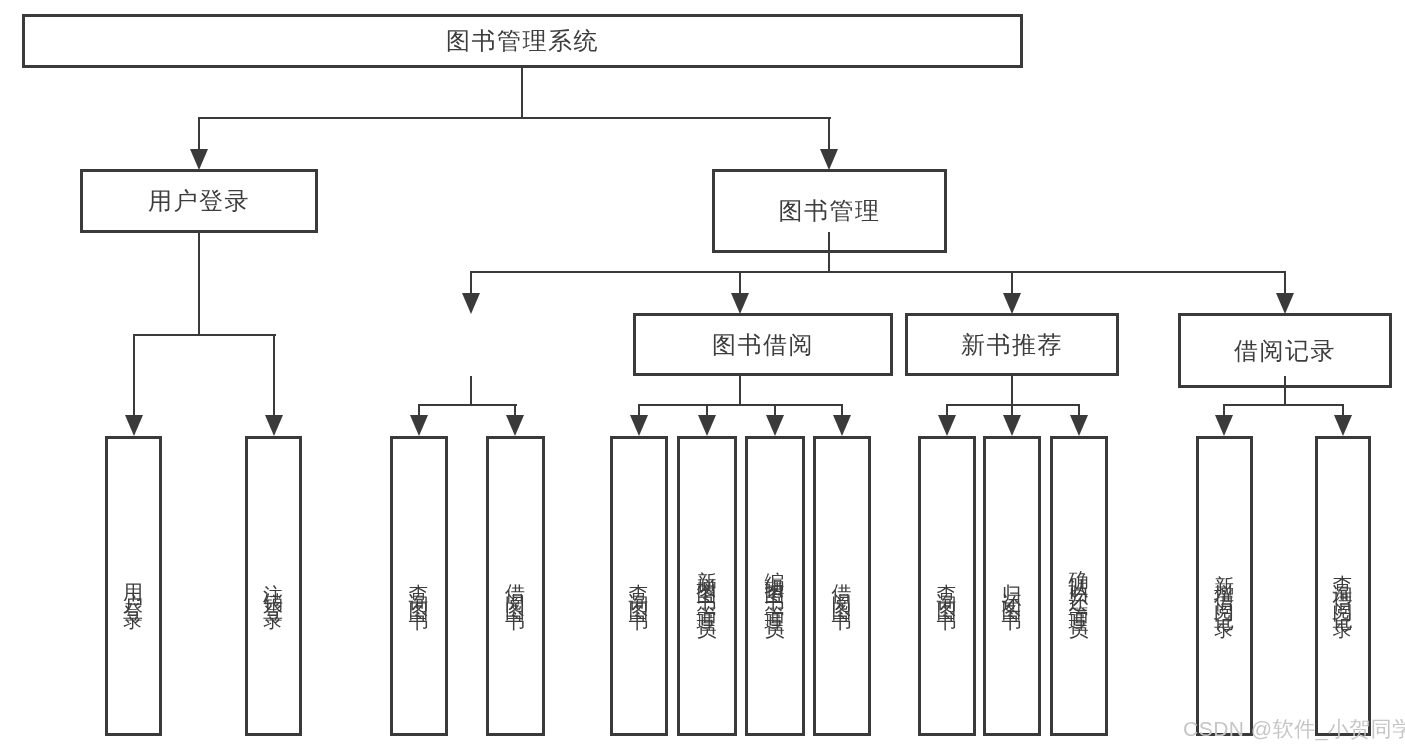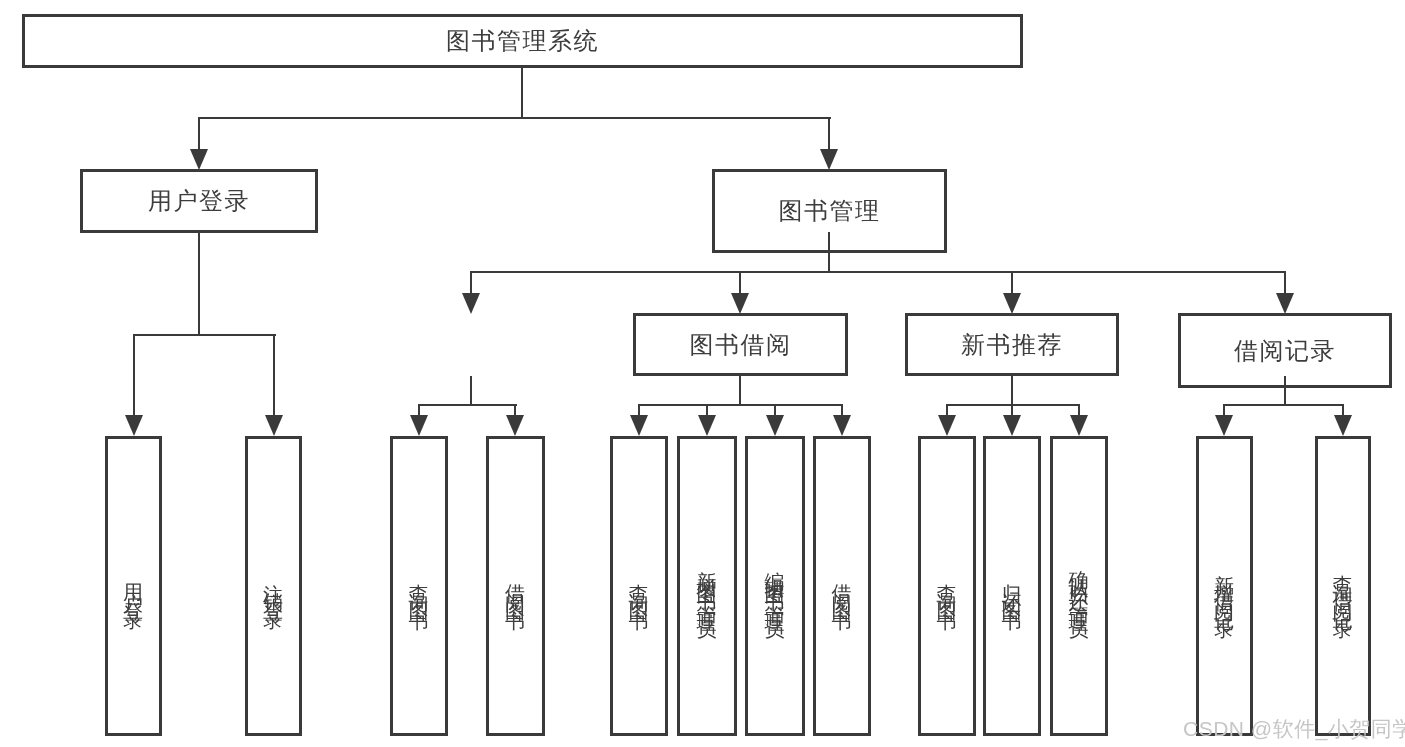--- a/index.html
+++ b/index.html
@@ -91,21 +91,21 @@
   <div class="hl" style="left:470px;top:271px;width:816px"></div>
   <div class="vl" style="left:470px;top:271px;height:23px"></div>
   <div class="arr" style="left:462px;top:293px"></div>
   <div class="vl" style="left:739px;top:271px;height:23px"></div>
   <div class="arr" style="left:731px;top:293px"></div>
   <div class="vl" style="left:1011px;top:271px;height:23px"></div>
   <div class="arr" style="left:1003px;top:293px"></div>
   <div class="vl" style="left:1284px;top:271px;height:23px"></div>
   <div class="arr" style="left:1276px;top:293px"></div>
 
-  <div class="box" style="left:633px;top:313px;width:215px;height:63px">
+  <div class="box" style="left:633px;top:313px;width:260px;height:63px">
     <span class="lbl">图书借阅</span>
   </div>
   <div class="box" style="left:905px;top:313px;width:214px;height:63px">
     <span class="lbl">新书推荐</span>
   </div>
   <div class="box" style="left:1178px;top:313px;width:214px;height:75px">
     <span class="lbl">借阅记录</span>
   </div>
 
   <div class="vl" style="left:470px;top:376px;height:29px"></div>

